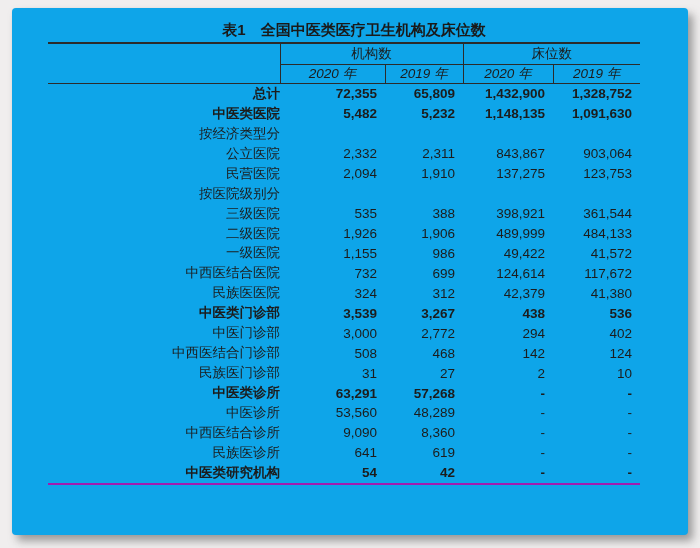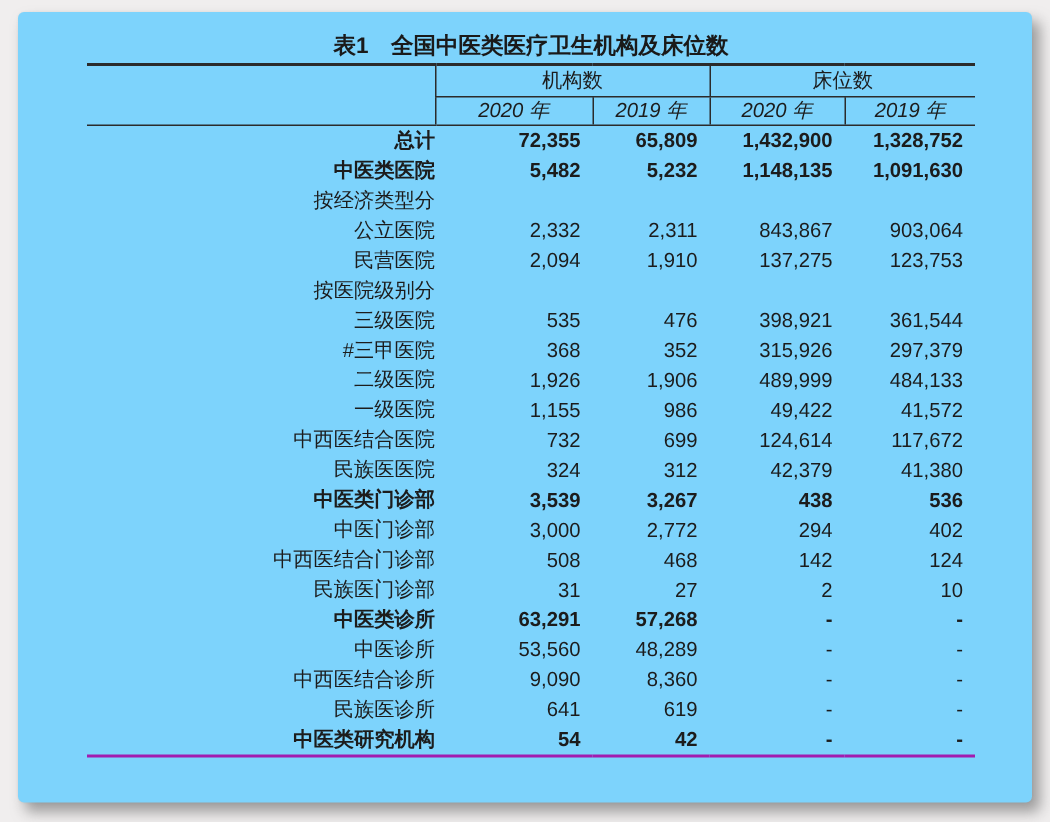--- a/index.html
+++ b/index.html
@@ -15,38 +15,38 @@
     position: relative;
     width: 700px;
     height: 548px;
   }
   .page {
     position: absolute;
     left: 12px;
     top: 8px;
     width: 676px;
     height: 527px;
-    background: #7dd3fc;
+    background: #0ea5e9;
     border-radius: 4px;
     box-shadow: 5px 6px 9px rgba(110,110,110,0.65), 0 0 2px rgba(0,0,0,0.06);
   }
   .doc-title {
     position: absolute;
     left: 46px;
     top: 13px;
     width: 592px;
     text-align: center;
     font-size: 15px;
     font-weight: bold;
     color: #1a1a1a;
     white-space: pre;
   }
   table.stats {
     position: absolute;
-    left: 46px;
+    left: 36px;
     top: 34px;
     width: 592px;
     border-collapse: collapse;
     table-layout: fixed;
     color: #1c1c1c;
     font-size: 13.5px;
   }
   col.c-label { width: 232px; }
   col.c-n1 { width: 105px; }
   col.c-n2 { width: 78px; }
@@ -162,30 +162,23 @@
           <tr>
             <td class="lbl ind2">按医院级别分</td>
             <td class="num"></td>
             <td class="num"></td>
             <td class="num"></td>
             <td class="num"></td>
           </tr>
           <tr>
             <td class="lbl ind3">三级医院</td>
             <td class="num">535</td>
-            <td class="num">476</td>
+            <td class="num">388</td>
             <td class="num">398,921</td>
             <td class="num">361,544</td>
-          </tr>
-          <tr>
-            <td class="lbl ind4">#三甲医院</td>
-            <td class="num">368</td>
-            <td class="num">352</td>
-            <td class="num">315,926</td>
-            <td class="num">297,379</td>
           </tr>
           <tr>
             <td class="lbl ind3">二级医院</td>
             <td class="num">1,926</td>
             <td class="num">1,906</td>
             <td class="num">489,999</td>
             <td class="num">484,133</td>
           </tr>
           <tr>
             <td class="lbl ind3">一级医院</td>

